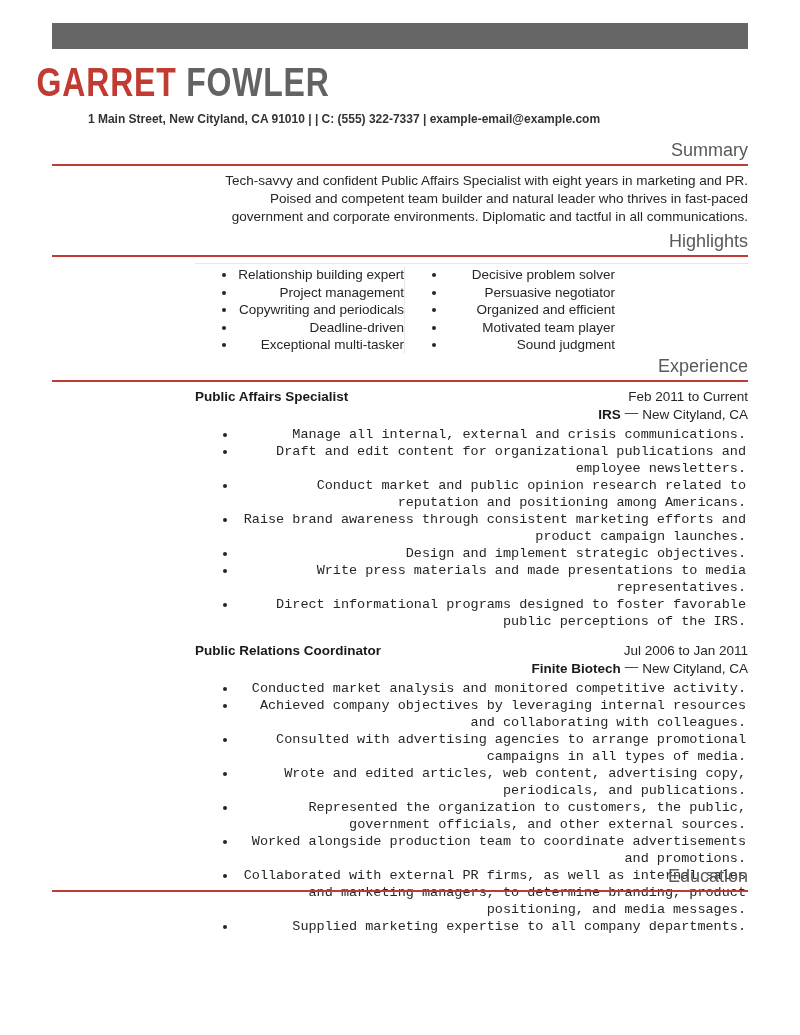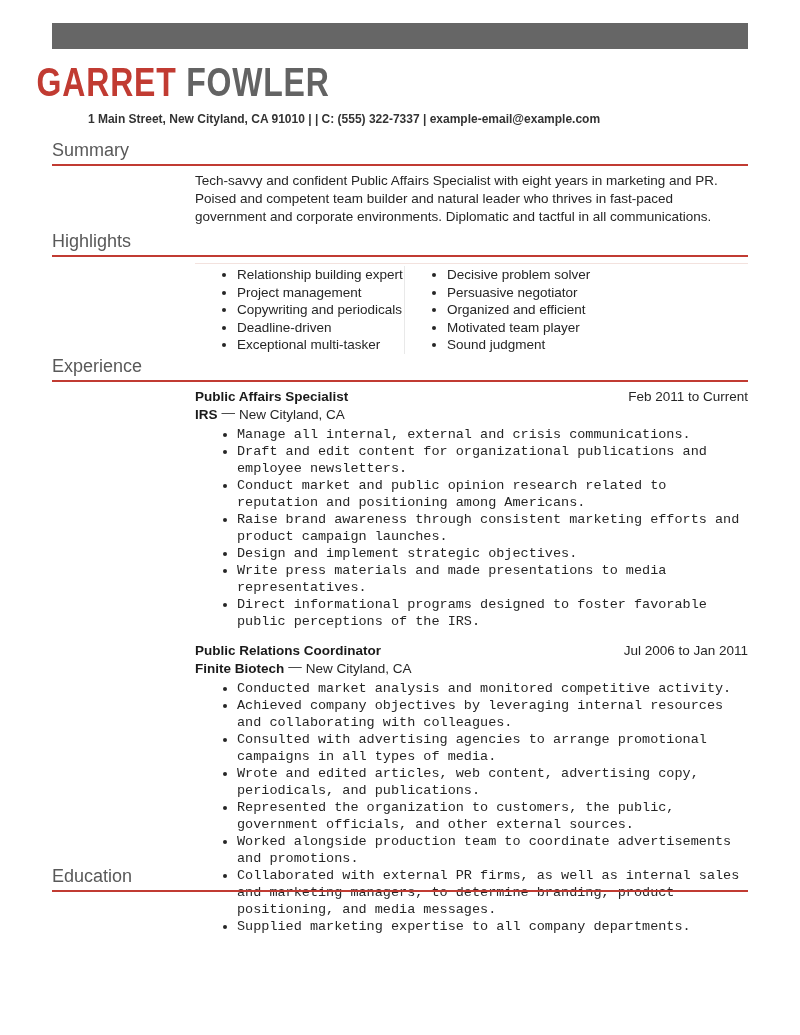--- a/index.html
+++ b/index.html
@@ -38,21 +38,21 @@
   }
   .name-first { color: var(--accent-red); margin-right: 12px; }
   .name-last  { color: var(--name-gray); }
 
   .contact-row {
     position: absolute; left: 0; top: 112px; width: 688px;
     text-align: center;
     font-size: 12px; font-weight: bold; color: #333333;
   }
 
-  section { position: absolute; left: 52px; width: 696px; }
+  section { position: absolute; left: 52px; width: 696px; text-align: right; }
   #sec-summary    { top: 140px; }
   #sec-highlights { top: 231px; }
   #sec-experience { top: 356px; }
   #sec-education  { top: 866px; }
 
   .sec-title {
     margin: 0; padding: 0 0 4px 0;
     font-size: 18px; font-weight: normal; line-height: 20px;
     color: var(--heading-gray);
     border-bottom: 2px solid var(--accent-red);

